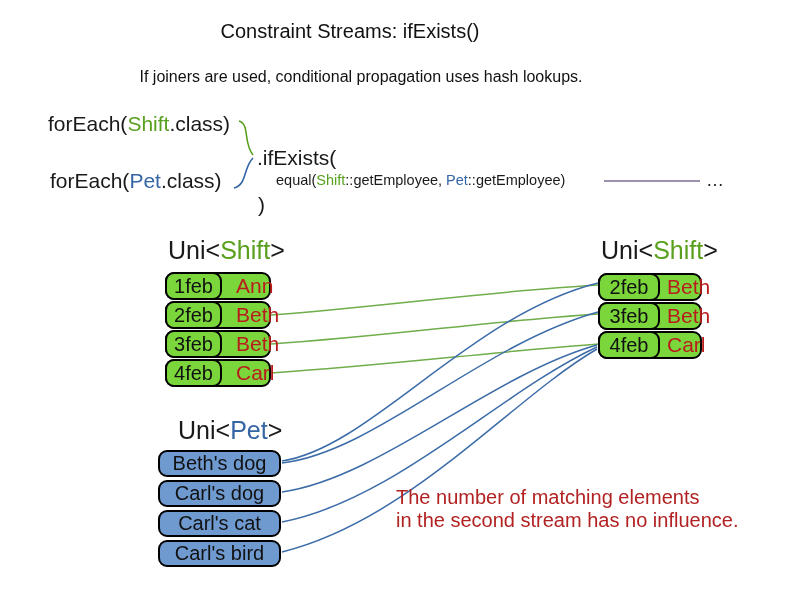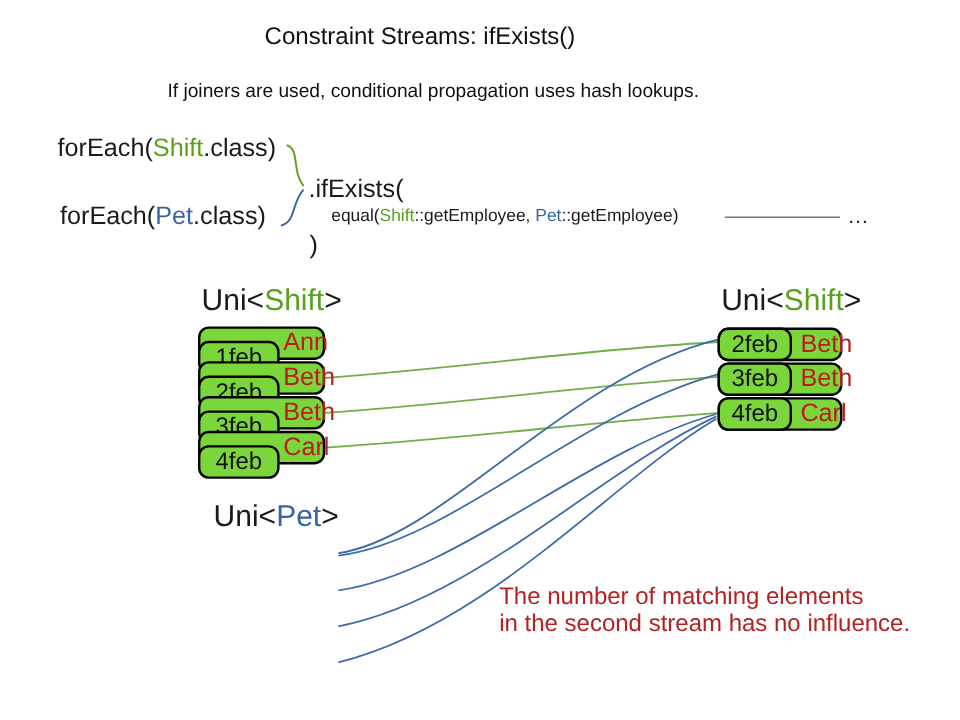--- a/index.html
+++ b/index.html
@@ -28,21 +28,21 @@
     position:absolute;left:-2px;top:-2px;box-sizing:border-box;height:28px;
     border:2px solid #000;border-radius:9px;background:#7bd63c;
     display:flex;align-items:center;justify-content:center;
     font-size:20px;color:#111;
   }
   .srow .name{
     position:absolute;top:0;height:24px;line-height:24px;
     font-size:21px;color:#b91c1c;white-space:nowrap;
   }
   .left-table .srow{width:106px;}
-  .left-table .srow .date{width:68px;margin-top:12px;}
+  .left-table .srow .date{width:57px;}
   .left-table .srow .name{left:69px;}
   .right-table .srow{width:104px;}
   .right-table .srow .date{width:62px;}
   .right-table .srow .name{left:67px;}
 
   .pet-table{display:flex;flex-direction:column;}
   .prow{
     box-sizing:border-box;width:123px;height:27px;background:#6f9ad0;
     border:2px solid #000;border-radius:9px;margin-bottom:3px;
     text-align:center;font-size:20px;line-height:23px;color:#111;white-space:nowrap;
@@ -123,19 +123,25 @@
       <div class="name">Beth</div>
     </div>
     <div class="srow">
       <div class="date">4feb</div>
       <div class="name">Carl</div>
     </div>
   </div>
 
   <div class="abs tbl-header" style="left:178px;top:416px;"><span>Uni&lt;</span><span class="type-blue">Pet</span><span>&gt;</span></div>
 
+  <div class="abs pet-table" style="left:158px;top:450px;">
+    <div class="prow">Beth's dog</div>
+    <div class="prow">Carl's dog</div>
+    <div class="prow">Carl's cat</div>
+    <div class="prow">Carl's bird</div>
+  </div>
 
-  <div class="abs note" style="left:416px;top:486px;">
+  <div class="abs note" style="left:396px;top:486px;">
     <div>The number of matching elements</div>
     <div>in the second stream has no influence.</div>
   </div>
 
 </div>
 
 </body></html>

